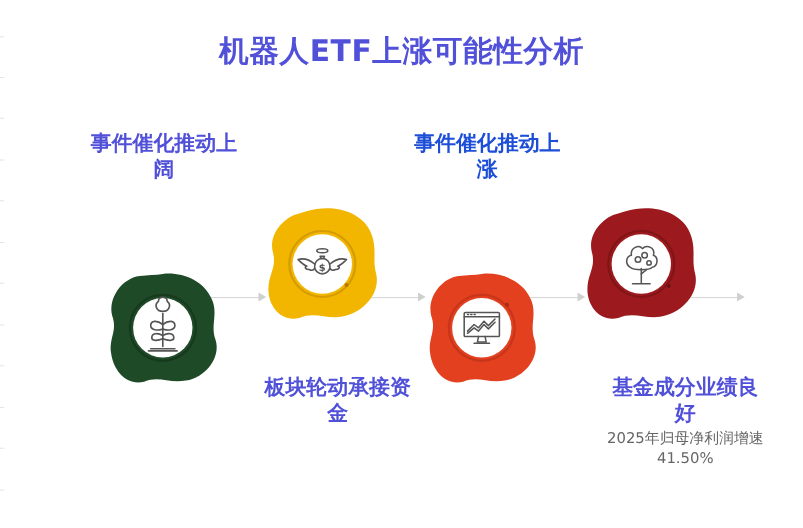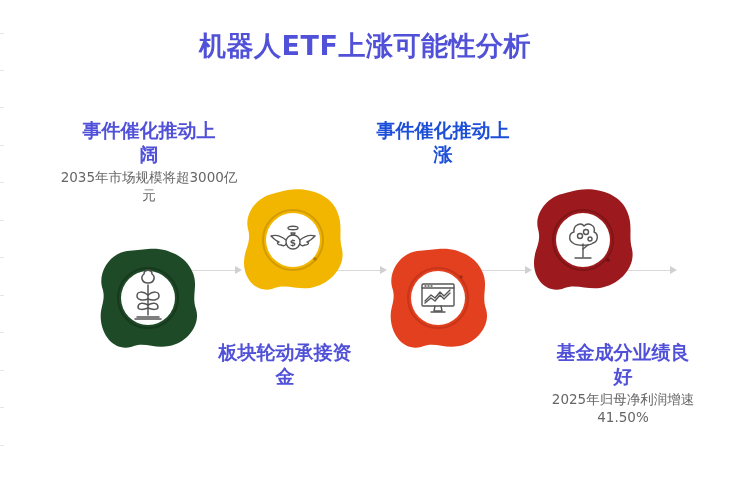--- a/index.html
+++ b/index.html
@@ -139,34 +139,30 @@
       <circle cx="62" cy="54" r="2"></circle>
     </g>
   </svg>
 </div>
 
 <div class="txt" style="left:38px; top:118px; width:222px;">
   <div class="h" style="color:#5050d8">
     <div>事件催化推动上</div>
     <div>阔</div>
   </div>
-  <div class="d">
-    <div>2035年市场规模将超3000亿</div>
-    <div>元</div>
-  </div>
 </div>
 
 <div class="txt" style="left:332px; top:118px; width:222px;">
   <div class="h" style="color:#1d4ed8">
     <div>事件催化推动上</div>
     <div>涨</div>
   </div>
 </div>
 
-<div class="txt" style="left:174px; top:340px; width:222px;">
+<div class="txt" style="left:196px; top:340px; width:222px;">
   <div class="h" style="color:#5050d8">
     <div>板块轮动承接资</div>
     <div>金</div>
   </div>
 </div>
 
 <div class="txt" style="left:512px; top:340px; width:222px;">
   <div class="h" style="color:#5050d8">
     <div>基金成分业绩良</div>
     <div>好</div>

